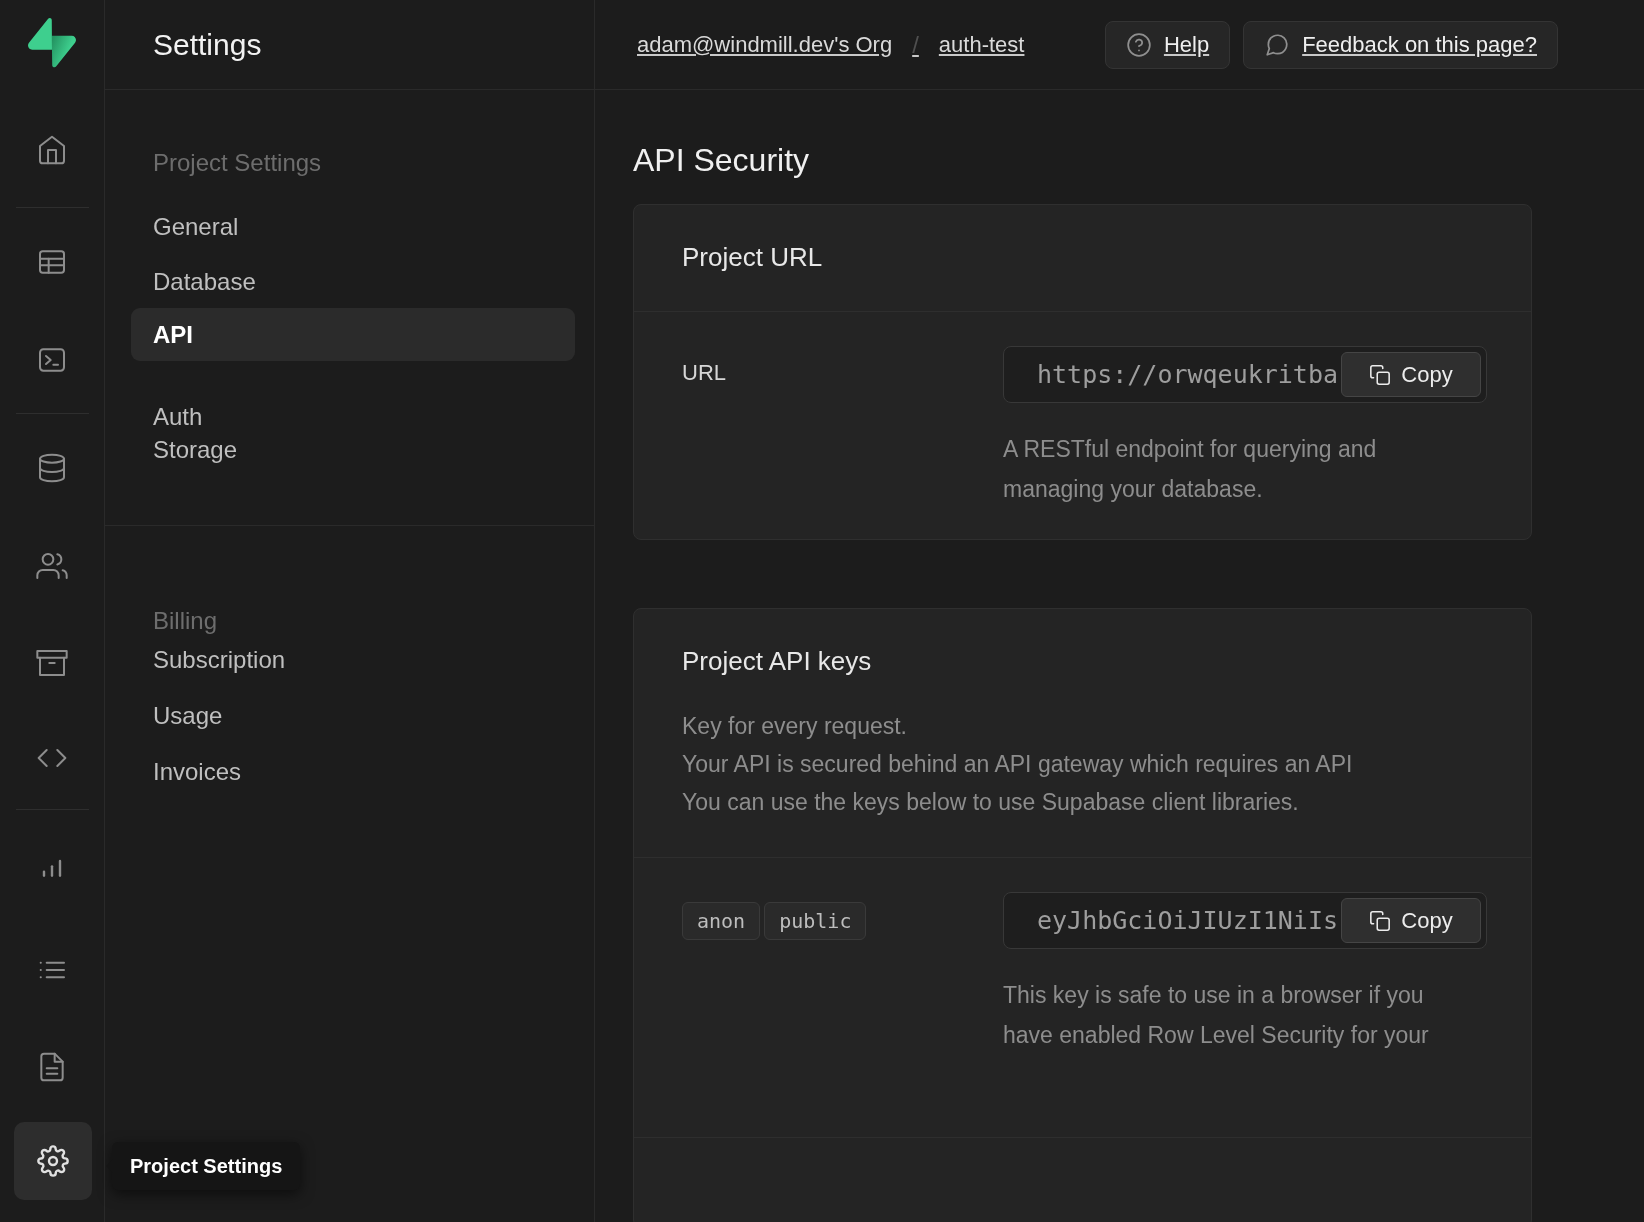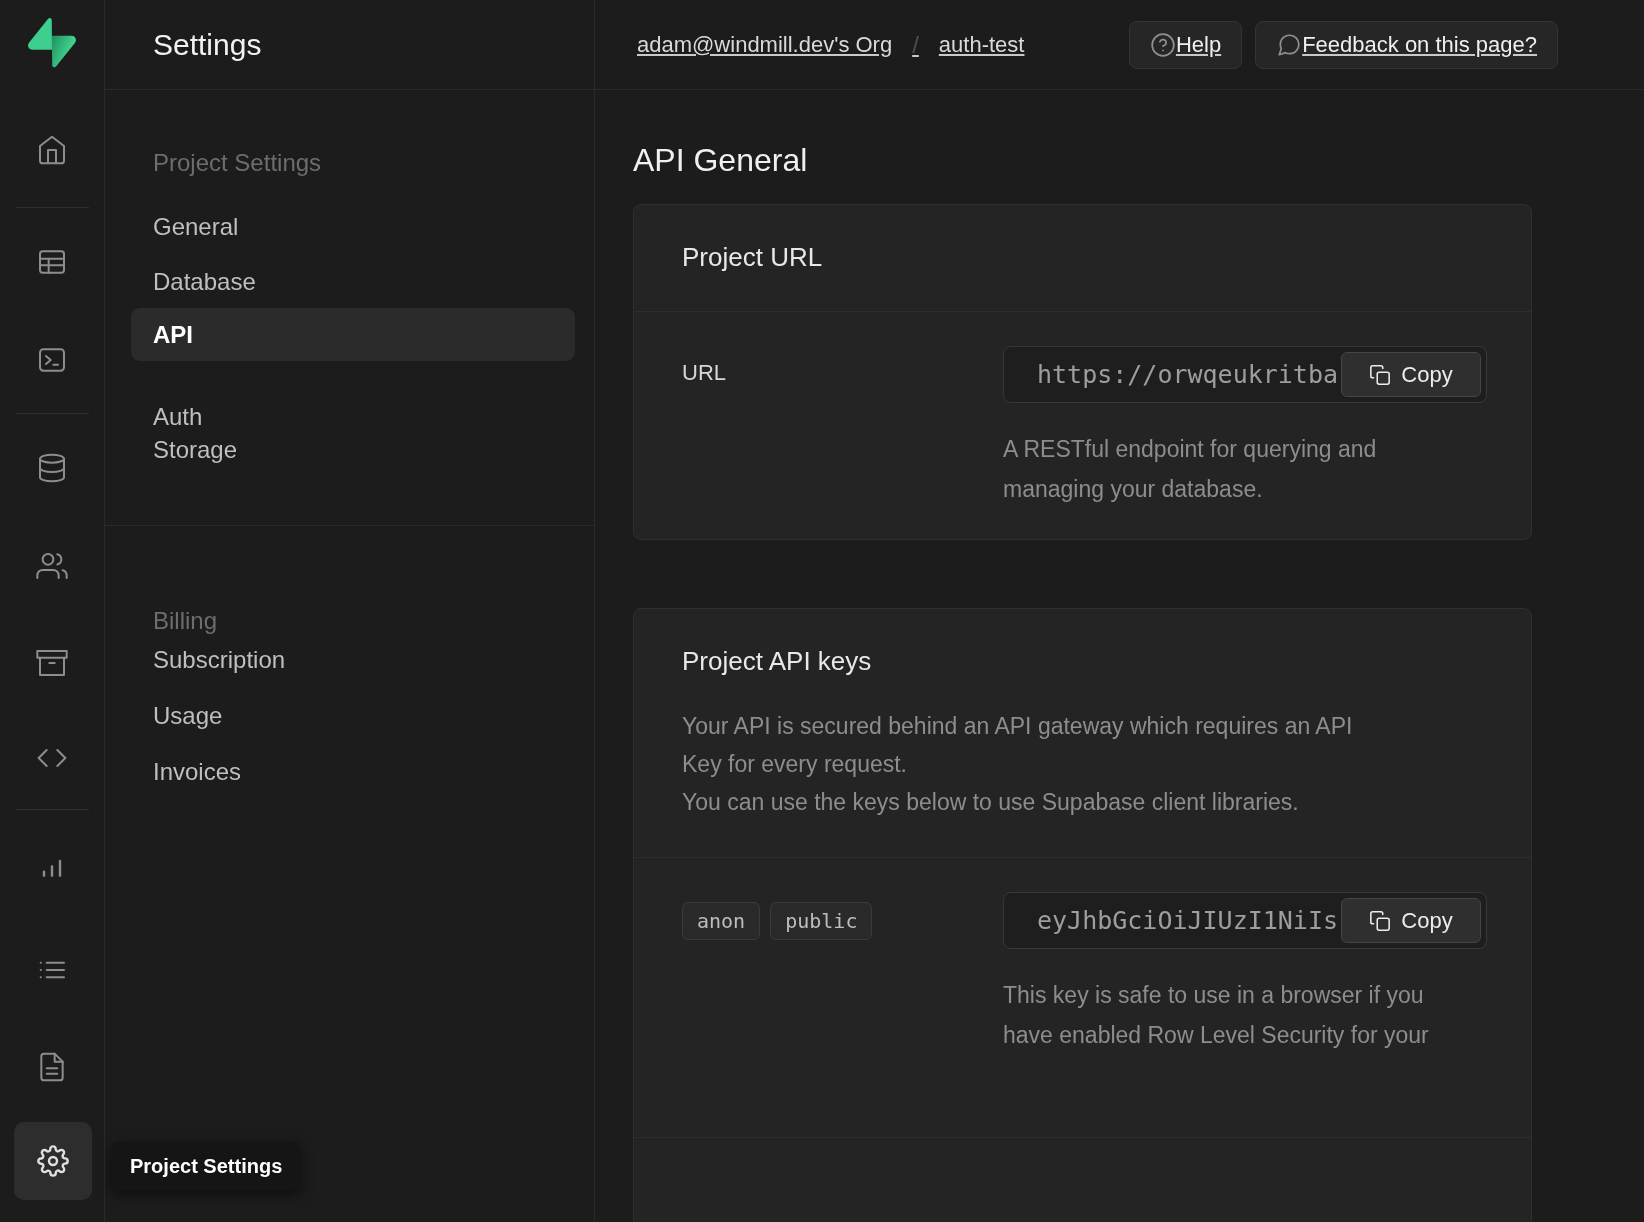--- a/index.html
+++ b/index.html
@@ -47,21 +47,21 @@
   
   .main { position:absolute; left:595px; top:0; bottom:0; right:0; background:#1c1c1c; }
   .main-header { height:90px; border-bottom:1px solid #2a2a2a; display:flex; align-items:center;
                  justify-content:space-between; padding:0 86px 0 42px;text-decoration:underline; }
   .breadcrumb { display:flex; align-items:center; font-size:22px; }
   .crumb { color:#d9d9d9; cursor:pointer; white-space:nowrap; }
   .crumb-sep { color:#4f4f4f; margin:0 20px; font-size:24px; }
   .header-actions { display:flex; align-items:center; gap:13px; }
   .hdr-btn { height:48px; border-radius:8px; background:#262626; border:1px solid #343434;
              color:#efefef; font-size:22px; font-family:inherit; display:flex; align-items:center;
-             gap:0; padding:0 20px; cursor:pointer; white-space:nowrap; }
+             gap:12px; padding:0 20px; cursor:pointer; white-space:nowrap; }
   .hdr-btn svg { width:26px; height:26px; color:#8f8f8f; flex:none; }
 
   .content { padding:52px 0 0 38px; width:937px; }
   .page-title { font-size:32px; font-weight:400; color:#f0f0f0; line-height:36px; }
 
   .card { width:899px; background:#242424; border:1px solid #2f2f2f; border-radius:8px; }
   .card-1 { margin-top:26px; height:336px; }
   .card-2 { margin-top:68px; height:620px; }
   .card-header { padding:34px 48px 36px 48px; border-bottom:1px solid #2e2e2e; }
   .card-header h3 { font-size:26px; font-weight:400; color:#e8e8e8; line-height:36px; }
@@ -75,21 +75,21 @@
   .mono-value { position:absolute; left:33px; top:0; right:150px; line-height:55px;
                 font-family:"DejaVu Sans Mono", monospace; font-size:25px; color:#9e9e9e;
                 white-space:nowrap; overflow:hidden; }
   .copy-btn { position:absolute; top:5px; right:5px; bottom:5px; width:140px; border-radius:6px;
               background:#2f2f2f; border:1px solid #454545; color:#ececec; font-size:22px;
               font-family:inherit; display:flex; align-items:center; justify-content:center;
               gap:10px; cursor:pointer; }
   .copy-btn svg { width:22px; height:22px; }
   .value-desc { margin-top:26px; }
   .value-desc .desc-line { line-height:40px; }
-  .badges { display:flex; gap:10px; padding-top:10px; align-items:flex-start; }
+  .badges { display:flex; gap:4px; padding-top:10px; align-items:flex-start; }
   .badge { height:38px; line-height:36px; padding:0 14px; background:#2a2a2a;
            border:1px solid #3a3a3a; border-radius:6px;
            font-family:"DejaVu Sans Mono", monospace; font-size:20px; color:#bdbdbd; }
   .row-divider { margin-top:82px; height:1px; background:#2e2e2e; width:100%; }
 </style>
 </head>
 <body>
 
 <div class="app">
 
@@ -234,21 +234,21 @@
         <button class="hdr-btn">
           <svg viewBox="0 0 24 24" fill="none" stroke="currentColor" stroke-width="1.6" stroke-linecap="round" stroke-linejoin="round">
             <path d="M21 11.5a8.38 8.38 0 0 1-.9 3.8 8.5 8.5 0 0 1-7.6 4.7 8.38 8.38 0 0 1-3.8-.9L3 21l1.9-5.7a8.38 8.38 0 0 1-.9-3.8 8.5 8.5 0 0 1 4.7-7.6 8.38 8.38 0 0 1 3.8-.9h.5a8.48 8.48 0 0 1 8 8v.5z"></path>
           </svg>
           <span>Feedback on this page?</span>
         </button>
       </div>
     </header>
 
     <div class="content">
-      <h2 class="page-title">API General</h2>
+      <h2 class="page-title">API Security</h2>
 
       <section class="card card-1">
         <div class="card-header">
           <h3>Project URL</h3>
         </div>
         <div class="card-row">
           <div class="row-label">URL</div>
           <div class="row-value">
             <div class="input-box">
               <span class="mono-value">https://orwqeukritbayp</span>
@@ -265,22 +265,22 @@
               <p class="desc-line">managing your database.</p>
             </div>
           </div>
         </div>
       </section>
 
       <section class="card card-2">
         <div class="card-header">
           <h3>Project API keys</h3>
           <div class="keys-desc">
+            <p class="desc-line">Key for every request.</p>
             <p class="desc-line">Your API is secured behind an API gateway which requires an API</p>
-            <p class="desc-line">Key for every request.</p>
             <p class="desc-line">You can use the keys below to use Supabase client libraries.</p>
           </div>
         </div>
         <div class="card-row">
           <div class="row-label badges">
             <span class="badge">anon</span>
             <span class="badge">public</span>
           </div>
           <div class="row-value">
             <div class="input-box">

